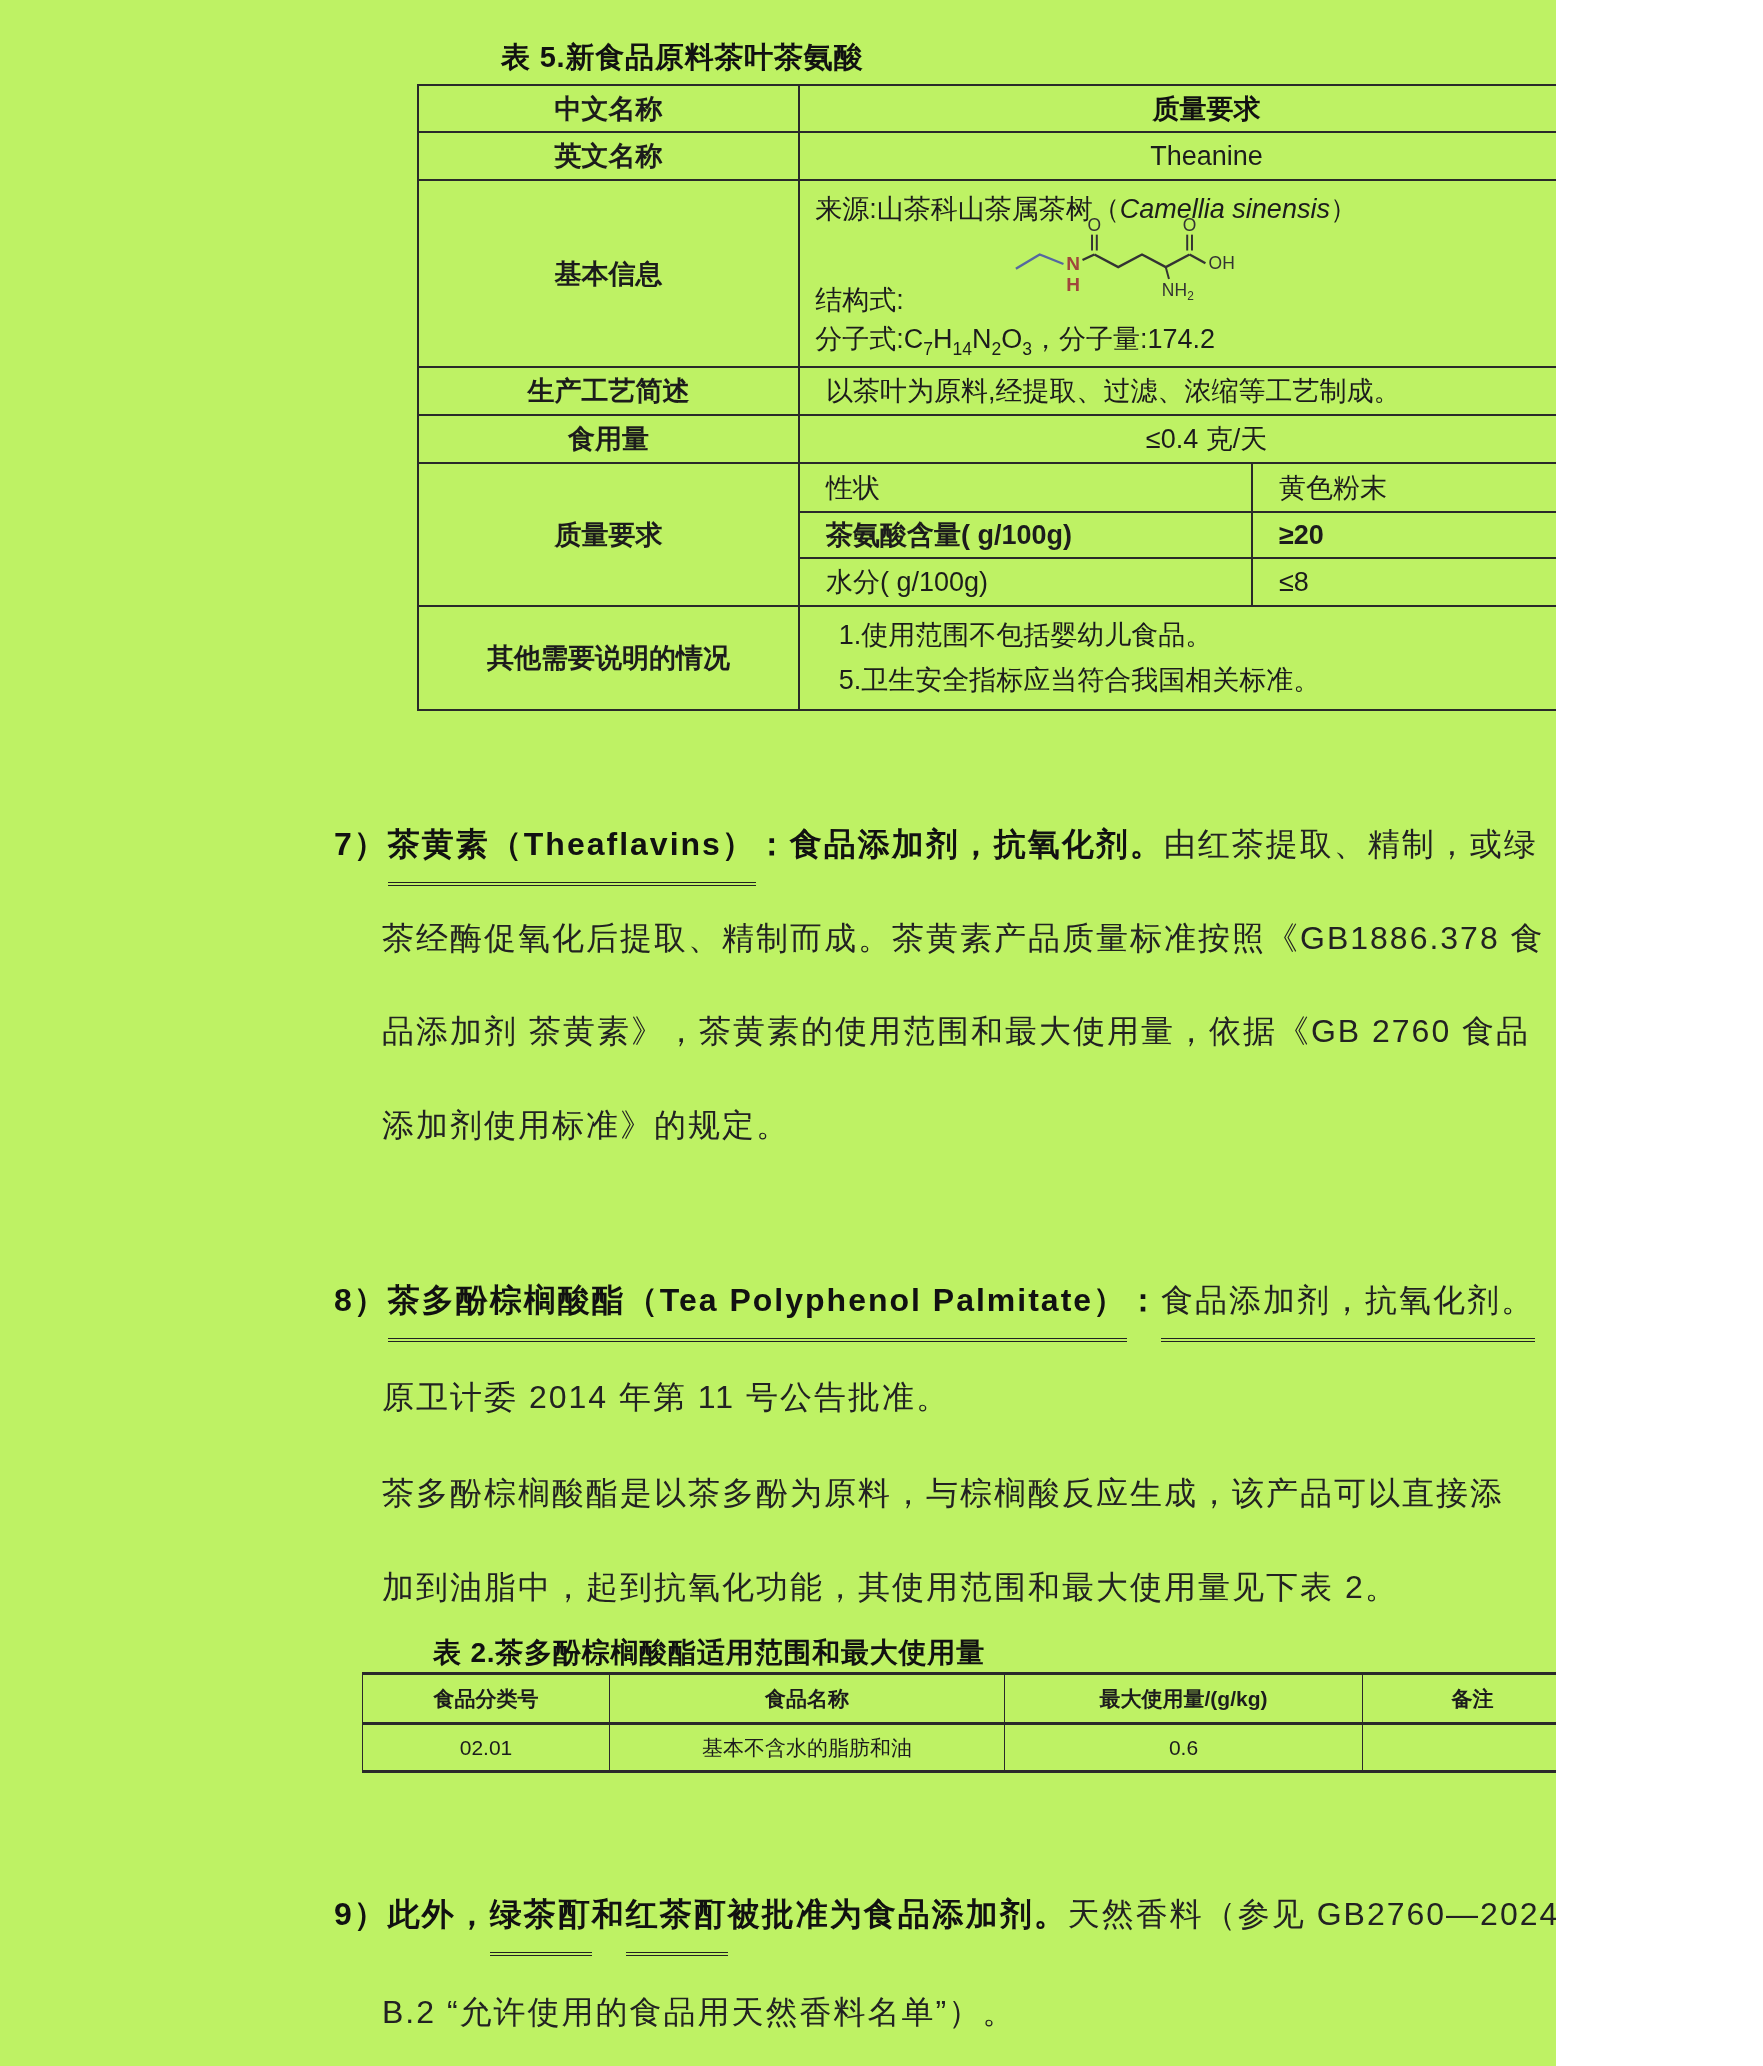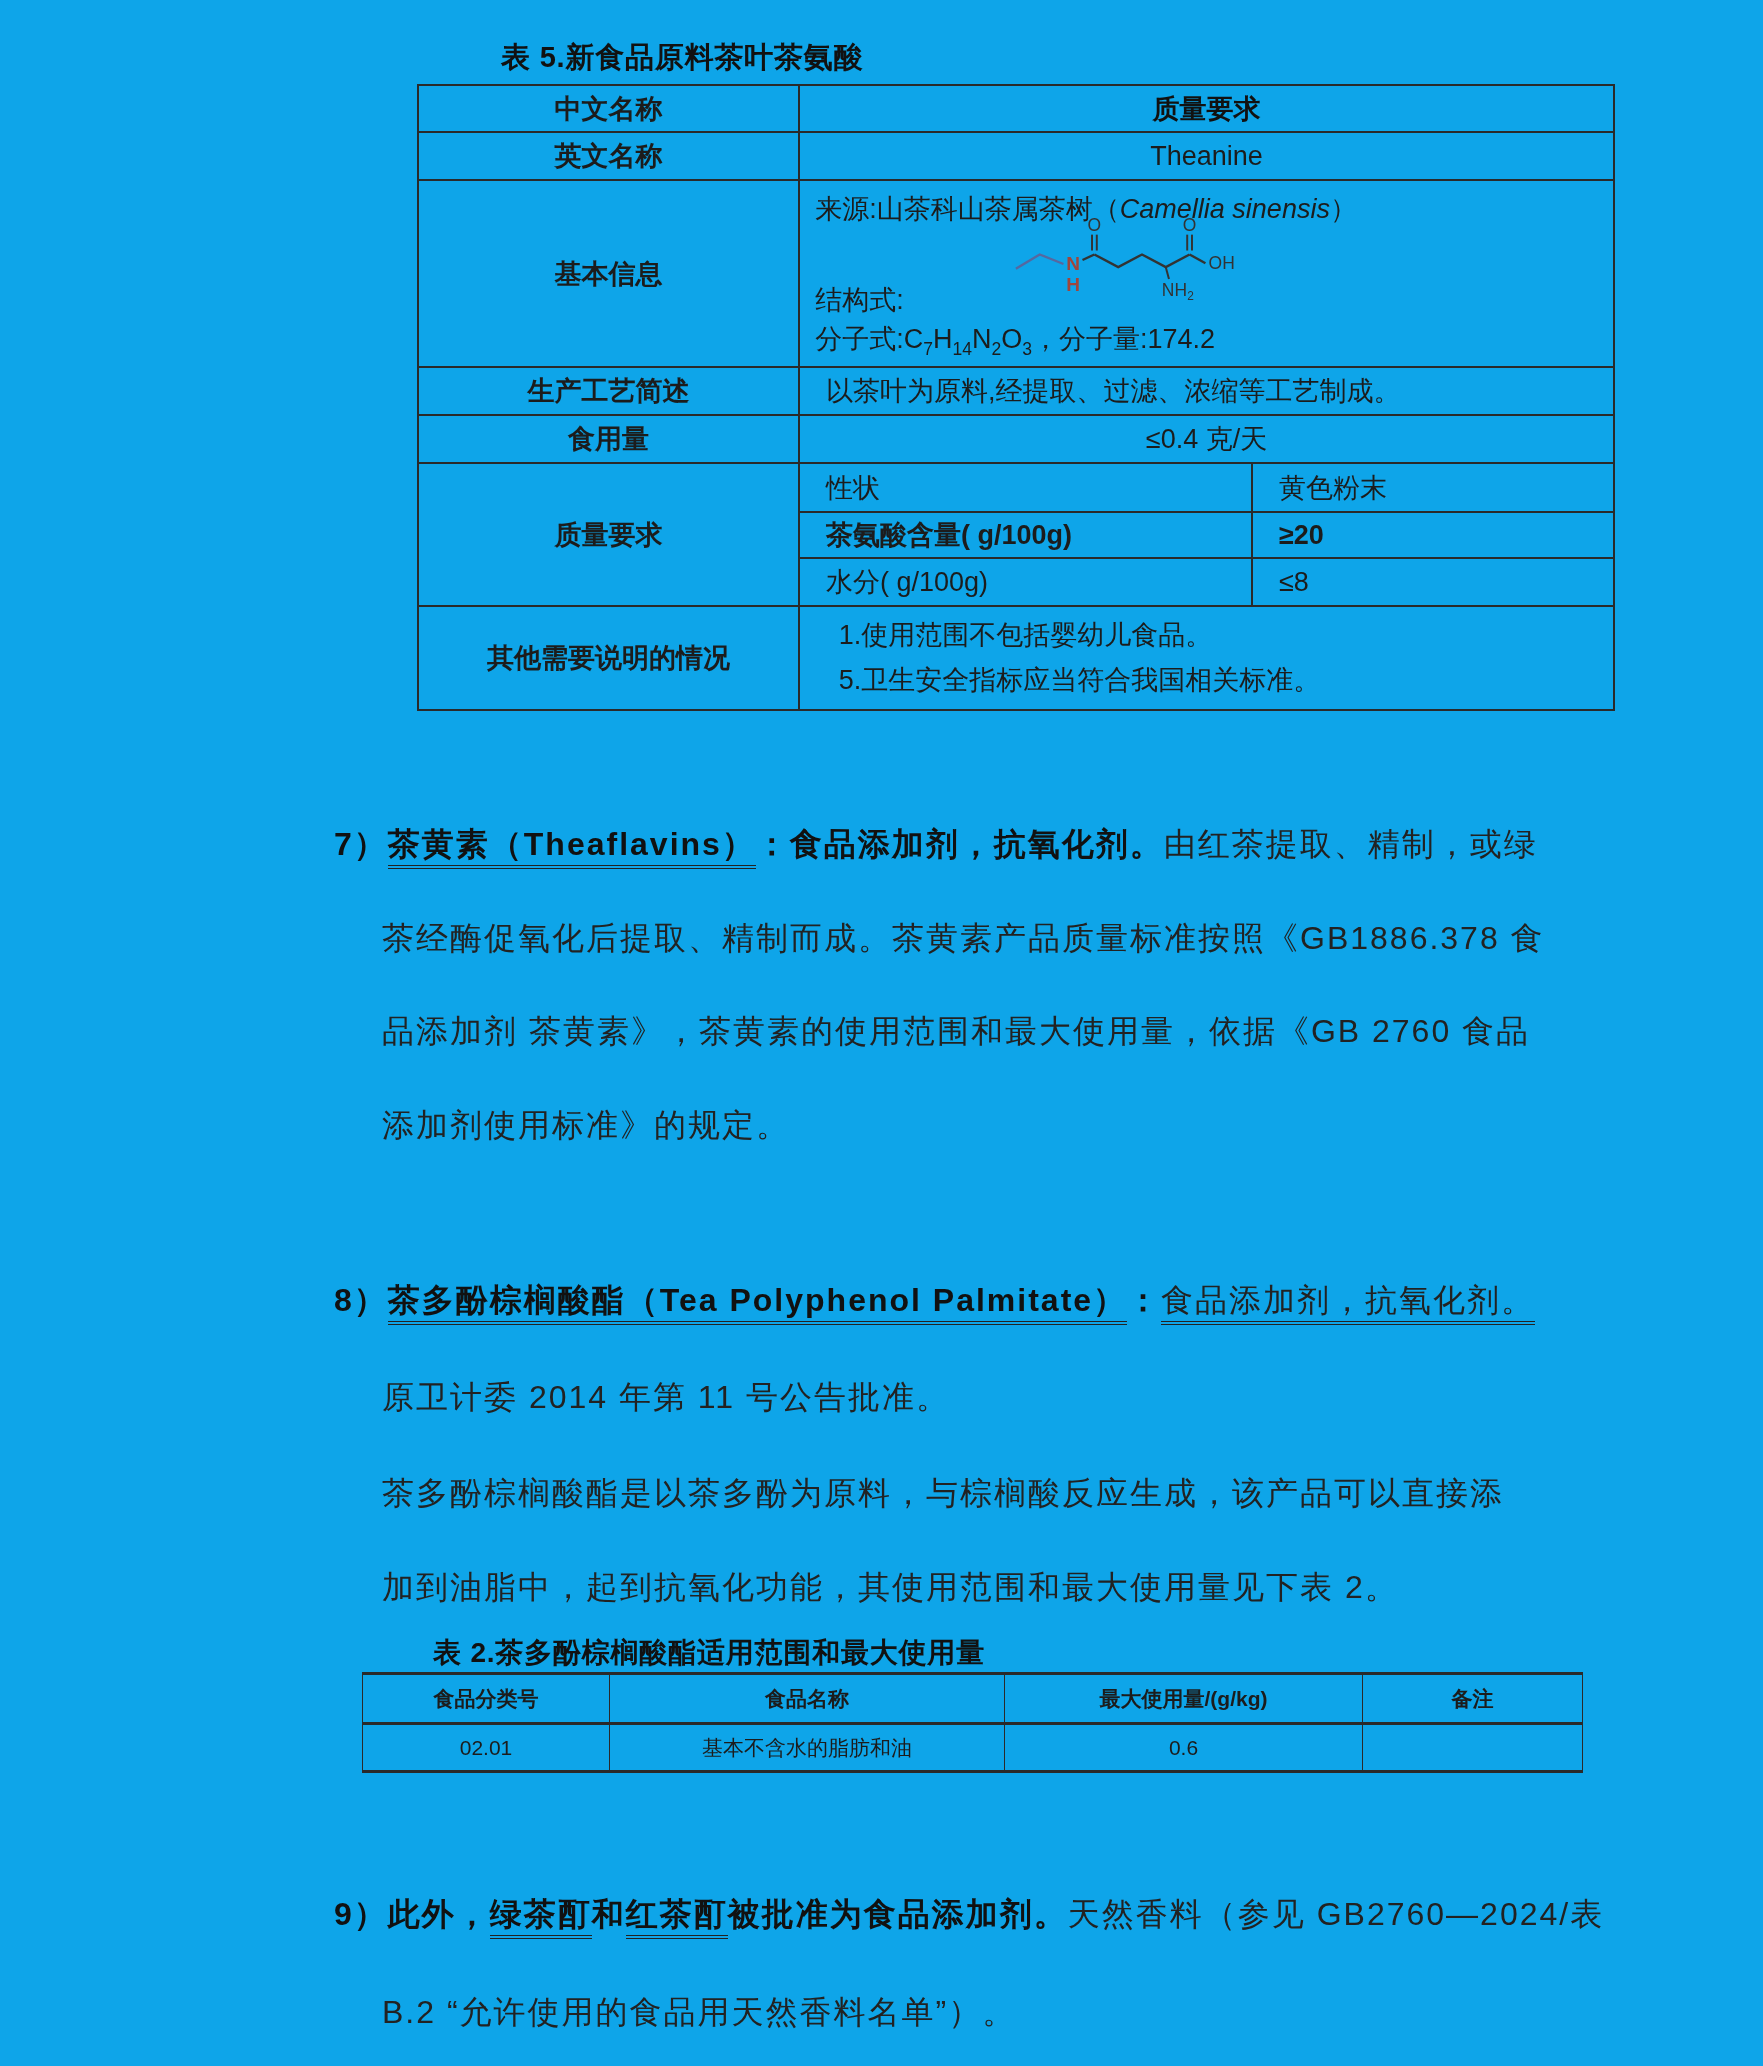--- a/index.html
+++ b/index.html
@@ -1,17 +1,17 @@
 <!DOCTYPE html>
 <html style="font-size:12.7px"><head>
 <meta charset="utf-8">
 <style>
   html,body{margin:0;padding:0;background:#ffffff;}
   body{font-family:"Liberation Sans","DejaVu Sans",sans-serif;color:#1c1c1c;}
-  .page{position:relative;width:1763px;height:2066px;background:#0ea5e9;overflow:hidden;}
+  .page{position:relative;width:1556px;height:2066px;background:#bef264;overflow:hidden;}
 
   
   .tbl-caption{position:absolute;font-weight:700;font-size:29px;letter-spacing:0.8px;color:#111;}
 
   
   table{border-collapse:collapse;table-layout:fixed;}
   .t5{position:absolute;left:417px;top:84px;width:1196px;}
   .t5 td{border:2.4px solid #2a2a2a;font-size:27px;vertical-align:middle;overflow:hidden;}
   .t5 td.lbl{font-weight:700;text-align:center;}
   .t5 td.ctr{text-align:center;}
@@ -31,21 +31,21 @@
 
   .t2{position:absolute;left:362px;top:1672px;width:1220px;}
   .t2 td{border-left:1.6px solid #2a2a2a;border-right:1.6px solid #2a2a2a;
          border-top:3.2px solid #2a2a2a;border-bottom:3.2px solid #2a2a2a;
          font-size:21px;text-align:center;vertical-align:middle;}
   .t2 .hdr{font-weight:700;}
 
   
   .pline{position:absolute;font-size:32px;letter-spacing:2px;white-space:nowrap;color:#222;}
   .b{font-weight:700;color:#111;}
-  .u{border-bottom:4.8px double #222;padding-bottom:3px;}
+  .u{border-bottom:4.8px double #222;padding-bottom:20px;}
 
   
   .structure svg{display:block;}
 </style>
 </head>
 <body>
 
 <div class="page">
 
   <div class="tbl-caption" style="left:501px;top:38px;">表 5.新食品原料茶叶茶氨酸</div>

